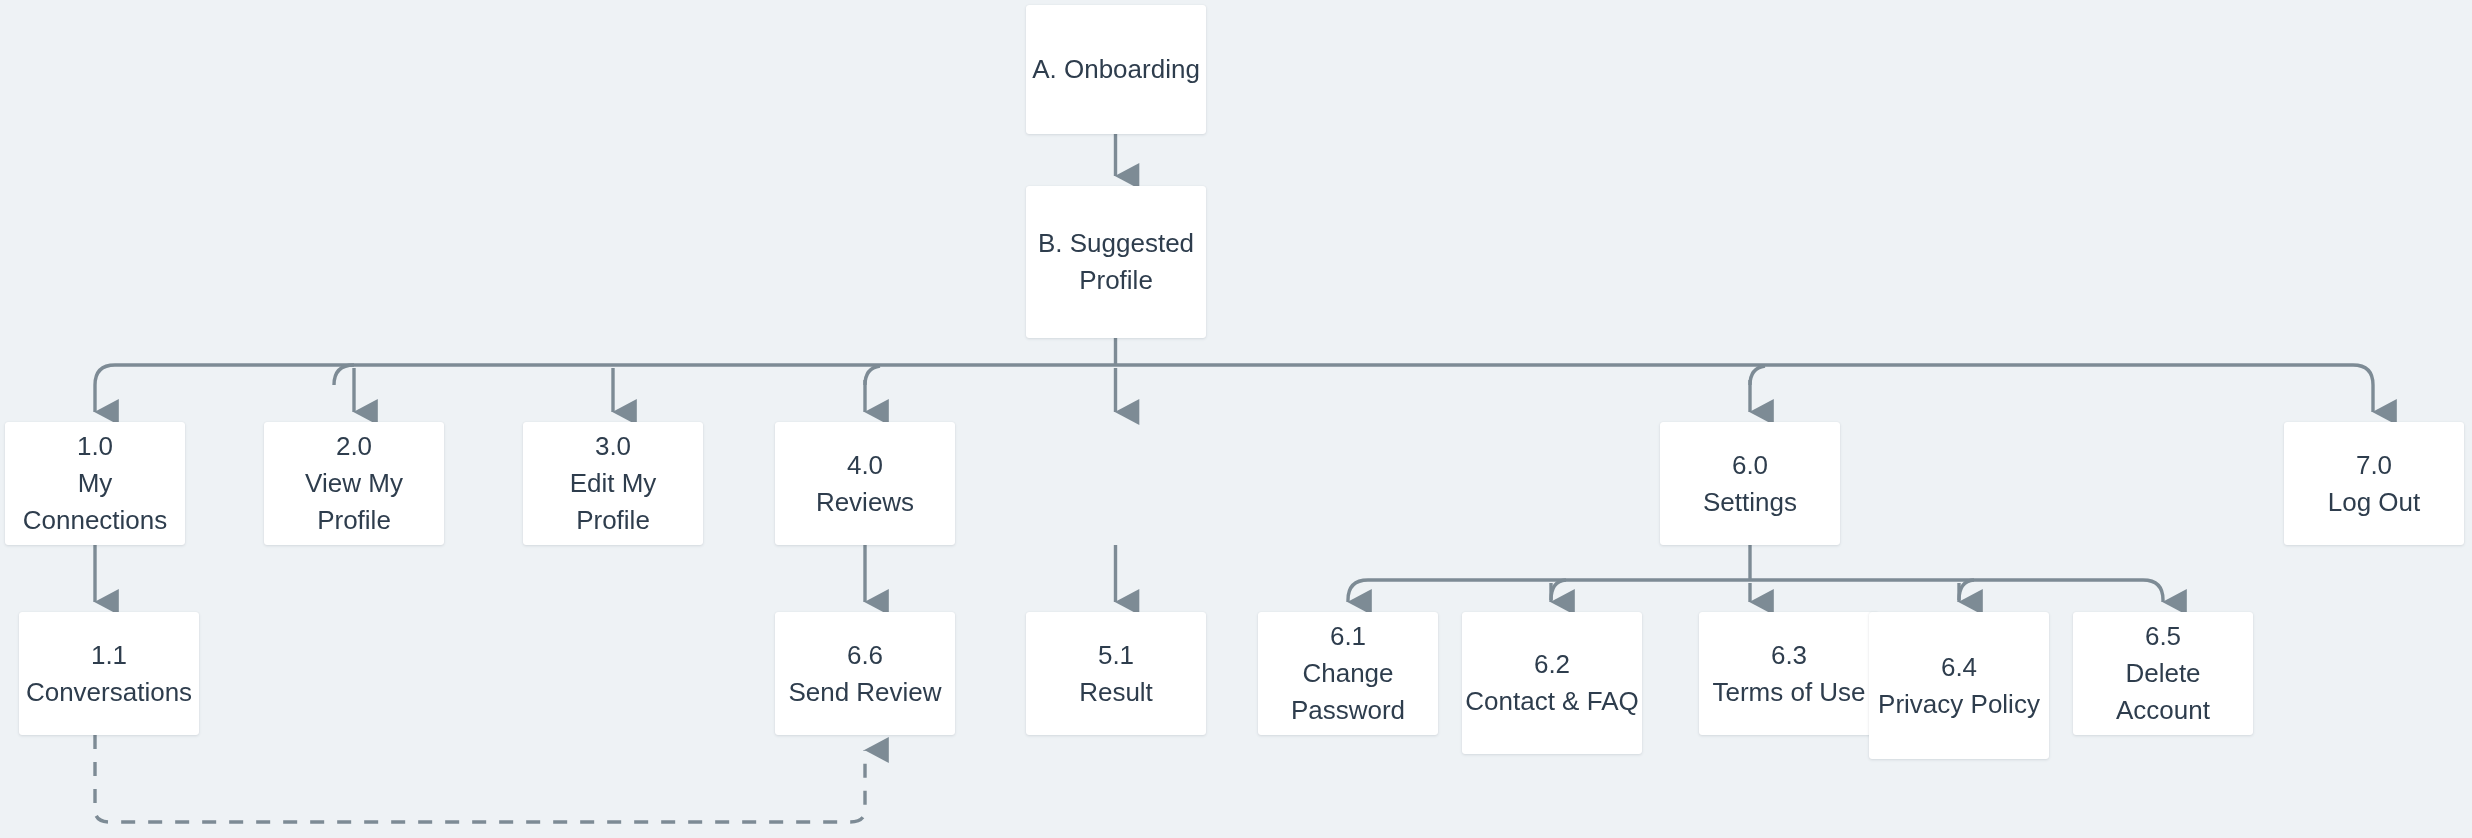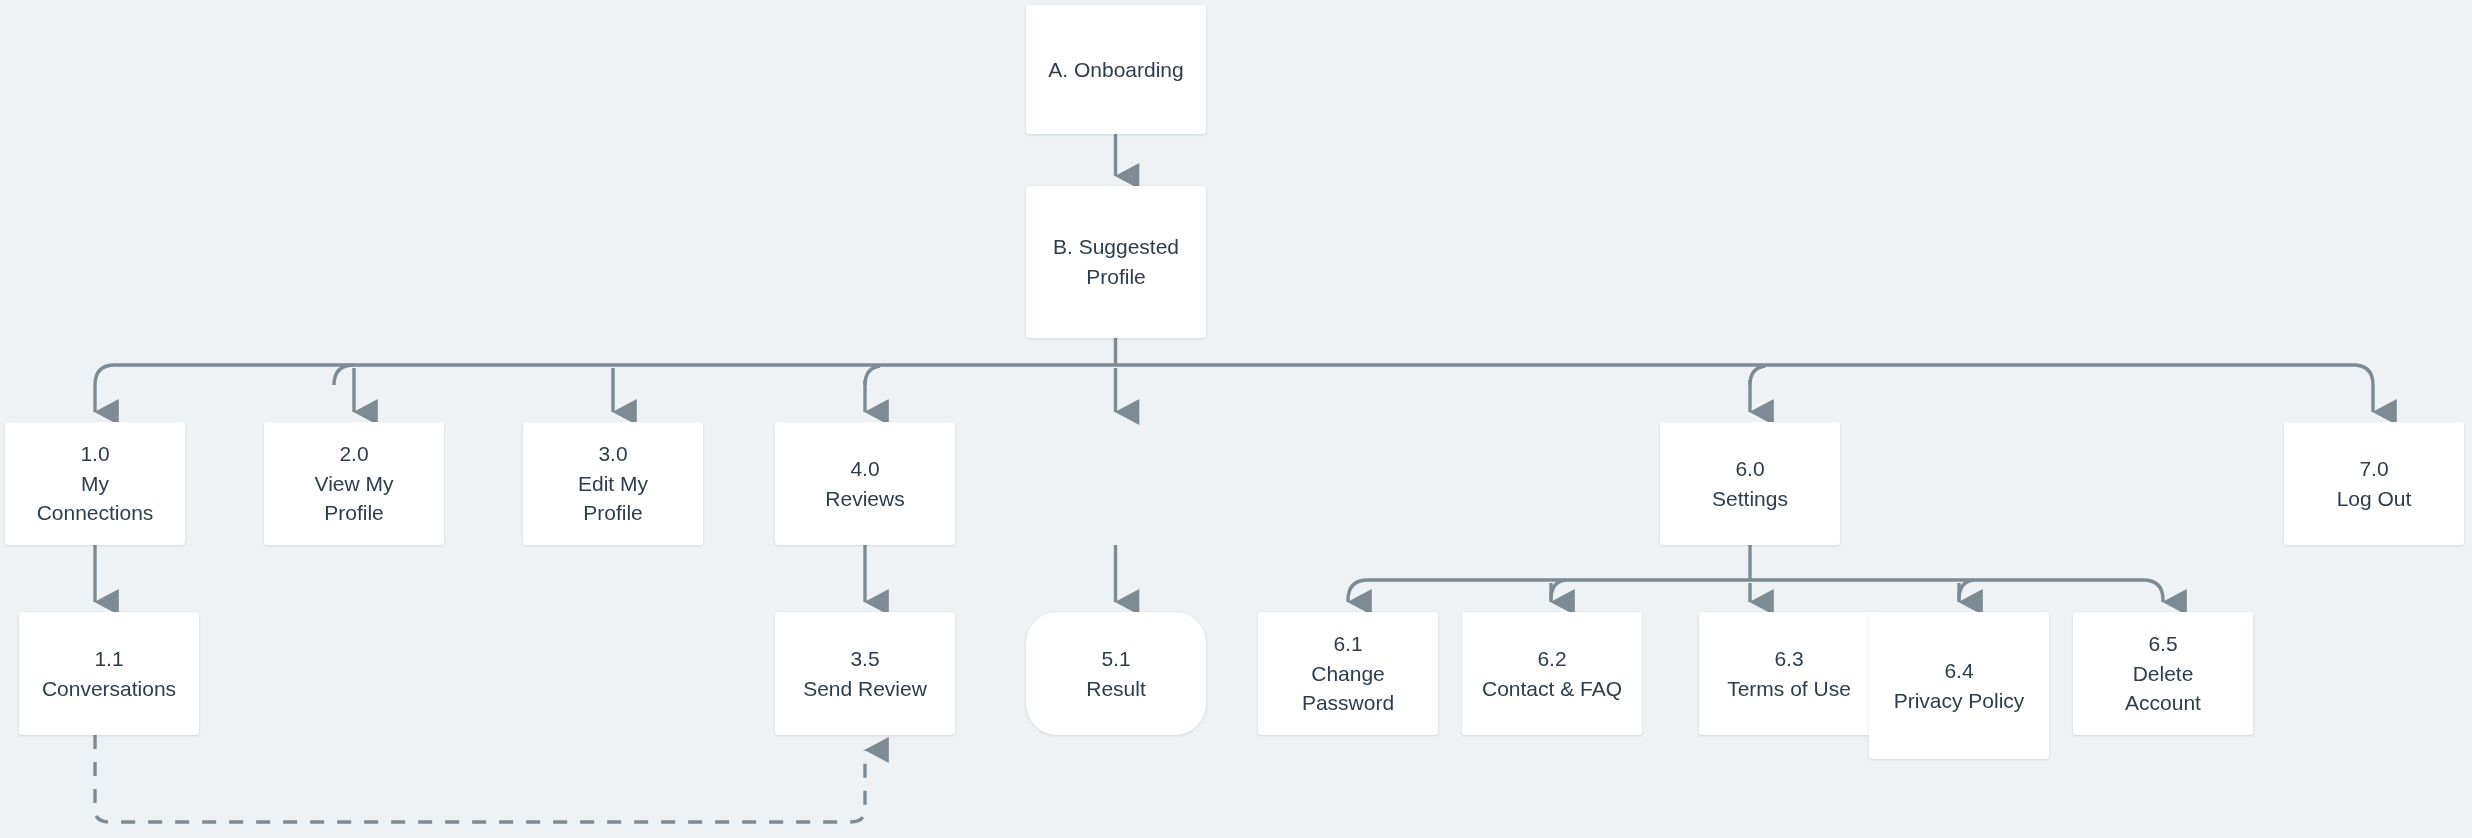--- a/index.html
+++ b/index.html
@@ -15,21 +15,21 @@
   .node{
     position:absolute;
     background:#ffffff;
     border-radius:3px;
     box-shadow:0 1px 3px rgba(45,62,80,0.13), 0 0 1px rgba(45,62,80,0.10);
     display:flex;
     flex-direction:column;
     align-items:center;
     justify-content:center;
     color:#2e3d4d;
-    font-size:21px;
+    font-size:26px;
     line-height:1.42;
     text-align:center;
     box-sizing:border-box;
     padding:16px 8px;
   }
   .node .ln{display:block;white-space:nowrap;}
 </style>
 </head>
 <body>
 
@@ -133,36 +133,36 @@
     <span class="ln">7.0</span>
     <span class="ln">Log Out</span>
   </div>
 
   <div class="node" style="left:19px;top:612px;width:180px;height:123px;">
     <span class="ln">1.1</span>
     <span class="ln">Conversations</span>
   </div>
 
   <div class="node" style="left:775px;top:612px;width:180px;height:123px;">
-    <span class="ln">3.5</span>
+    <span class="ln">6.6</span>
     <span class="ln">Send Review</span>
   </div>
 
-  <div class="node" style="left:1026px;top:612px;width:180px;height:123px;border-radius:31px;">
+  <div class="node" style="left:1026px;top:612px;width:180px;height:123px;">
     <span class="ln">5.1</span>
     <span class="ln">Result</span>
   </div>
 
   <div class="node" style="left:1258px;top:612px;width:180px;height:123px;">
     <span class="ln">6.1</span>
     <span class="ln">Change</span>
     <span class="ln">Password</span>
   </div>
 
-  <div class="node" style="left:1462px;top:612px;width:180px;height:123px;">
+  <div class="node" style="left:1462px;top:612px;width:180px;height:142px;">
     <span class="ln">6.2</span>
     <span class="ln">Contact &amp; FAQ</span>
   </div>
 
   <div class="node" style="left:1699px;top:612px;width:180px;height:123px;">
     <span class="ln">6.3</span>
     <span class="ln">Terms of Use</span>
   </div>
 
   <div class="node" style="left:1869px;top:612px;width:180px;height:147px;">

